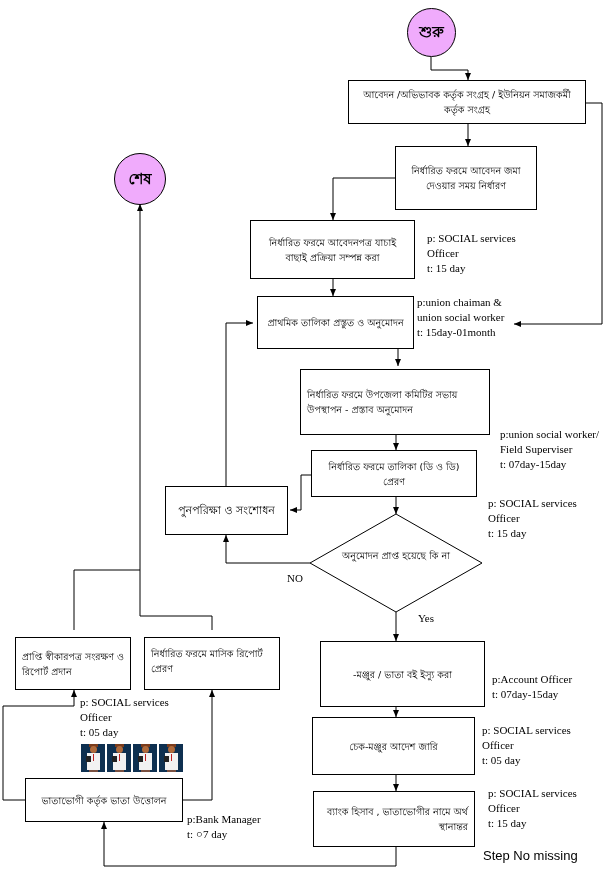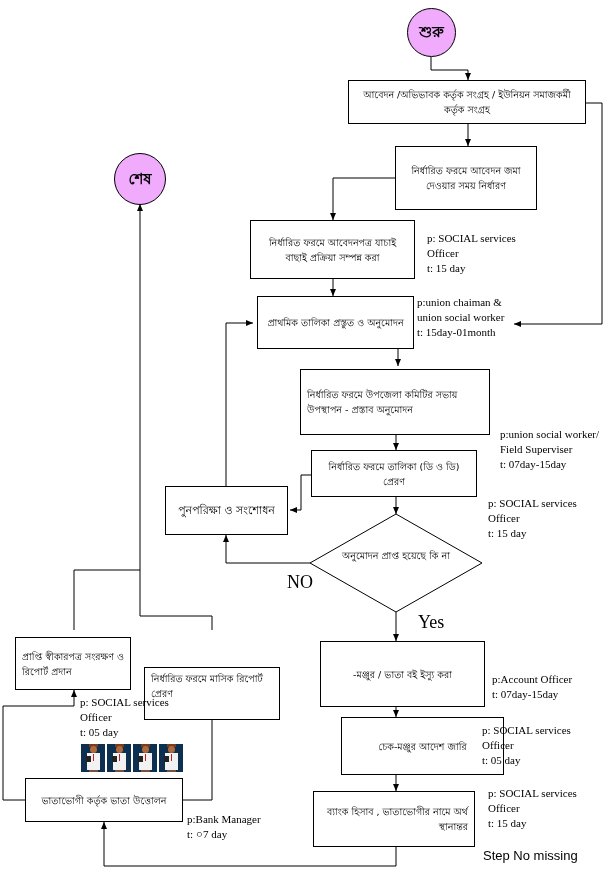--- a/index.html
+++ b/index.html
@@ -7,21 +7,21 @@
          font-family: "DejaVu Serif", serif; color: #000; }
   svg#flow { position: absolute; left: 0; top: 0; }
   .box { position: absolute; border: 1px solid #000; background: #fff; box-sizing: border-box;
          display: flex; align-items: center; justify-content: center; text-align: center;
          font-family: "DejaVu Sans", sans-serif; font-size: 9.5px; line-height: 15px; padding: 18px 6px; }
   .box.left { justify-content: flex-start; text-align: left; }
   .circle { position: absolute; border: 1px solid #000; border-radius: 50%; background: #f0abfc;
             display: flex; align-items: center; justify-content: center;
             font-family: "DejaVu Sans", sans-serif; font-size: 15px; font-weight: bold; box-sizing: border-box; }
   .note { position: absolute; font-family: Liberation Serif, serif; font-size: 11px; line-height: 15px; white-space: pre-line; }
-  .lbl { position: absolute; font-family: "Liberation Serif", serif; font-size: 18px; }
+  .lbl { position: absolute; font-family: "Liberation Serif", serif; font-size: 11px; }
   .small { position: absolute; font-family: "Liberation Sans", sans-serif; font-size: 13px; }
   .diamond-text { position: absolute; font-family: "DejaVu Sans", sans-serif; font-size: 9.5px; text-align: center; line-height: 16px; }
   .people { position: absolute; display: flex; gap: 2px; }
   .person { width: 24px; height: 28px; background: #0e3050; position: relative; overflow: hidden; }
   .person .head { position: absolute; left: 9px; top: 2px; width: 7px; height: 7px; border-radius: 50%; background: #b06a3a; }
   .person .hat { position: absolute; left: 8px; top: 0px; width: 9px; height: 3px; background: #7a3c1c; }
   .person .coat { position: absolute; left: 6px; top: 9px; width: 13px; height: 17px; background: #f2f2f2; }
   .person .tie { position: absolute; left: 12px; top: 10px; width: 1px; height: 7px; background: #c02020; }
   .person .clip { position: absolute; left: 5px; top: 12px; width: 5px; height: 6px; background: #222; }
   .person .legs { position: absolute; left: 8px; top: 26px; width: 9px; height: 2px; background: #7a5040; }
@@ -109,33 +109,33 @@
 </div>
 <div class="diamond-text" style="left:330px;top:548px;width:132px;">
   <span>অনুমোদন প্রাপ্ত হয়েছে কি না</span>
 </div>
 <div class="lbl" style="left:287px;top:572px;">NO</div>
 <div class="lbl" style="left:418px;top:612px;">Yes</div>
 
 <div class="box" style="left:320px;top:641px;width:165px;height:66px;">
   <span>-মঞ্জুর / ভাতা বই ইস্যু করা</span>
 </div>
-<div class="box" style="left:312px;top:717px;width:163px;height:58px;margin-left:29px;">
+<div class="box" style="left:312px;top:717px;width:163px;height:58px;">
   <span>চেক-মঞ্জুর আদেশ জারি</span>
 </div>
 <div class="box" style="left:313px;top:791px;width:162px;height:56px;text-align:right;">
   <span>ব্যাংক হিসাব , ভাতাভোগীর নামে অর্থ স্থানান্তর</span>
 </div>
 <div class="box" style="left:25px;top:778px;width:158px;height:44px;">
   <span>ভাতাভোগী কর্তৃক ভাতা উত্তোলন</span>
 </div>
 <div class="box left" style="left:15px;top:637px;width:116px;height:53px;">
   <span>প্রাপ্তি স্বীকারপত্র সংরক্ষণ ও রিপোর্ট প্রদান</span>
 </div>
-<div class="box left" style="left:144px;top:637px;width:136px;height:53px;align-items:flex-end;padding-top:8px;margin-top:30px;">
+<div class="box left" style="left:144px;top:637px;width:136px;height:53px;align-items:flex-start;padding-top:8px;">
   <span>নির্ধারিত ফরমে মাসিক রিপোর্ট প্রেরণ</span>
 </div>
 
 <div class="note" style="left:427px;top:231px;">p: SOCIAL services
 Officer
 t: 15 day</div>
 <div class="note" style="left:417px;top:295px;">p:union  chaiman &amp;
 union social worker
 t: 15day-01month</div>
 <div class="note" style="left:500px;top:427px;">p:union social worker/

